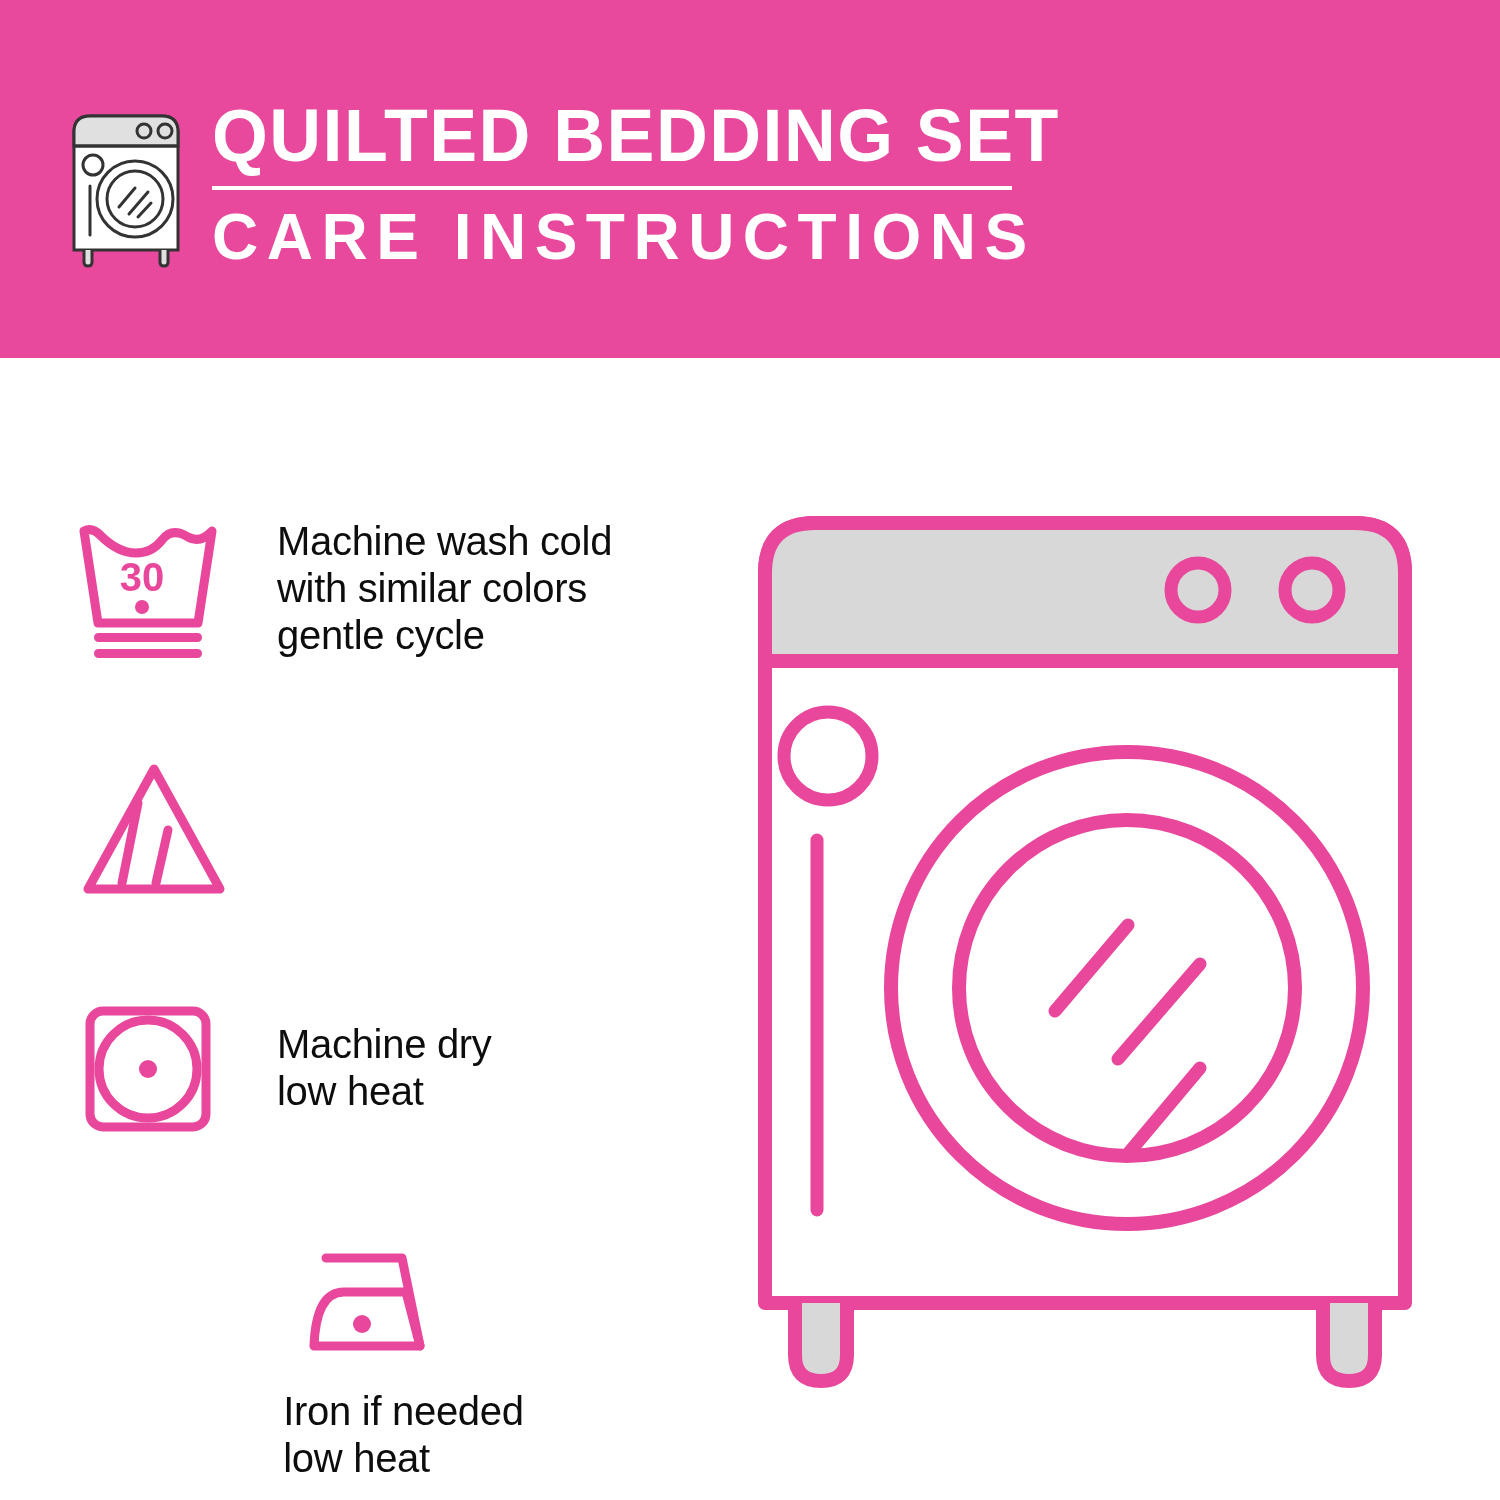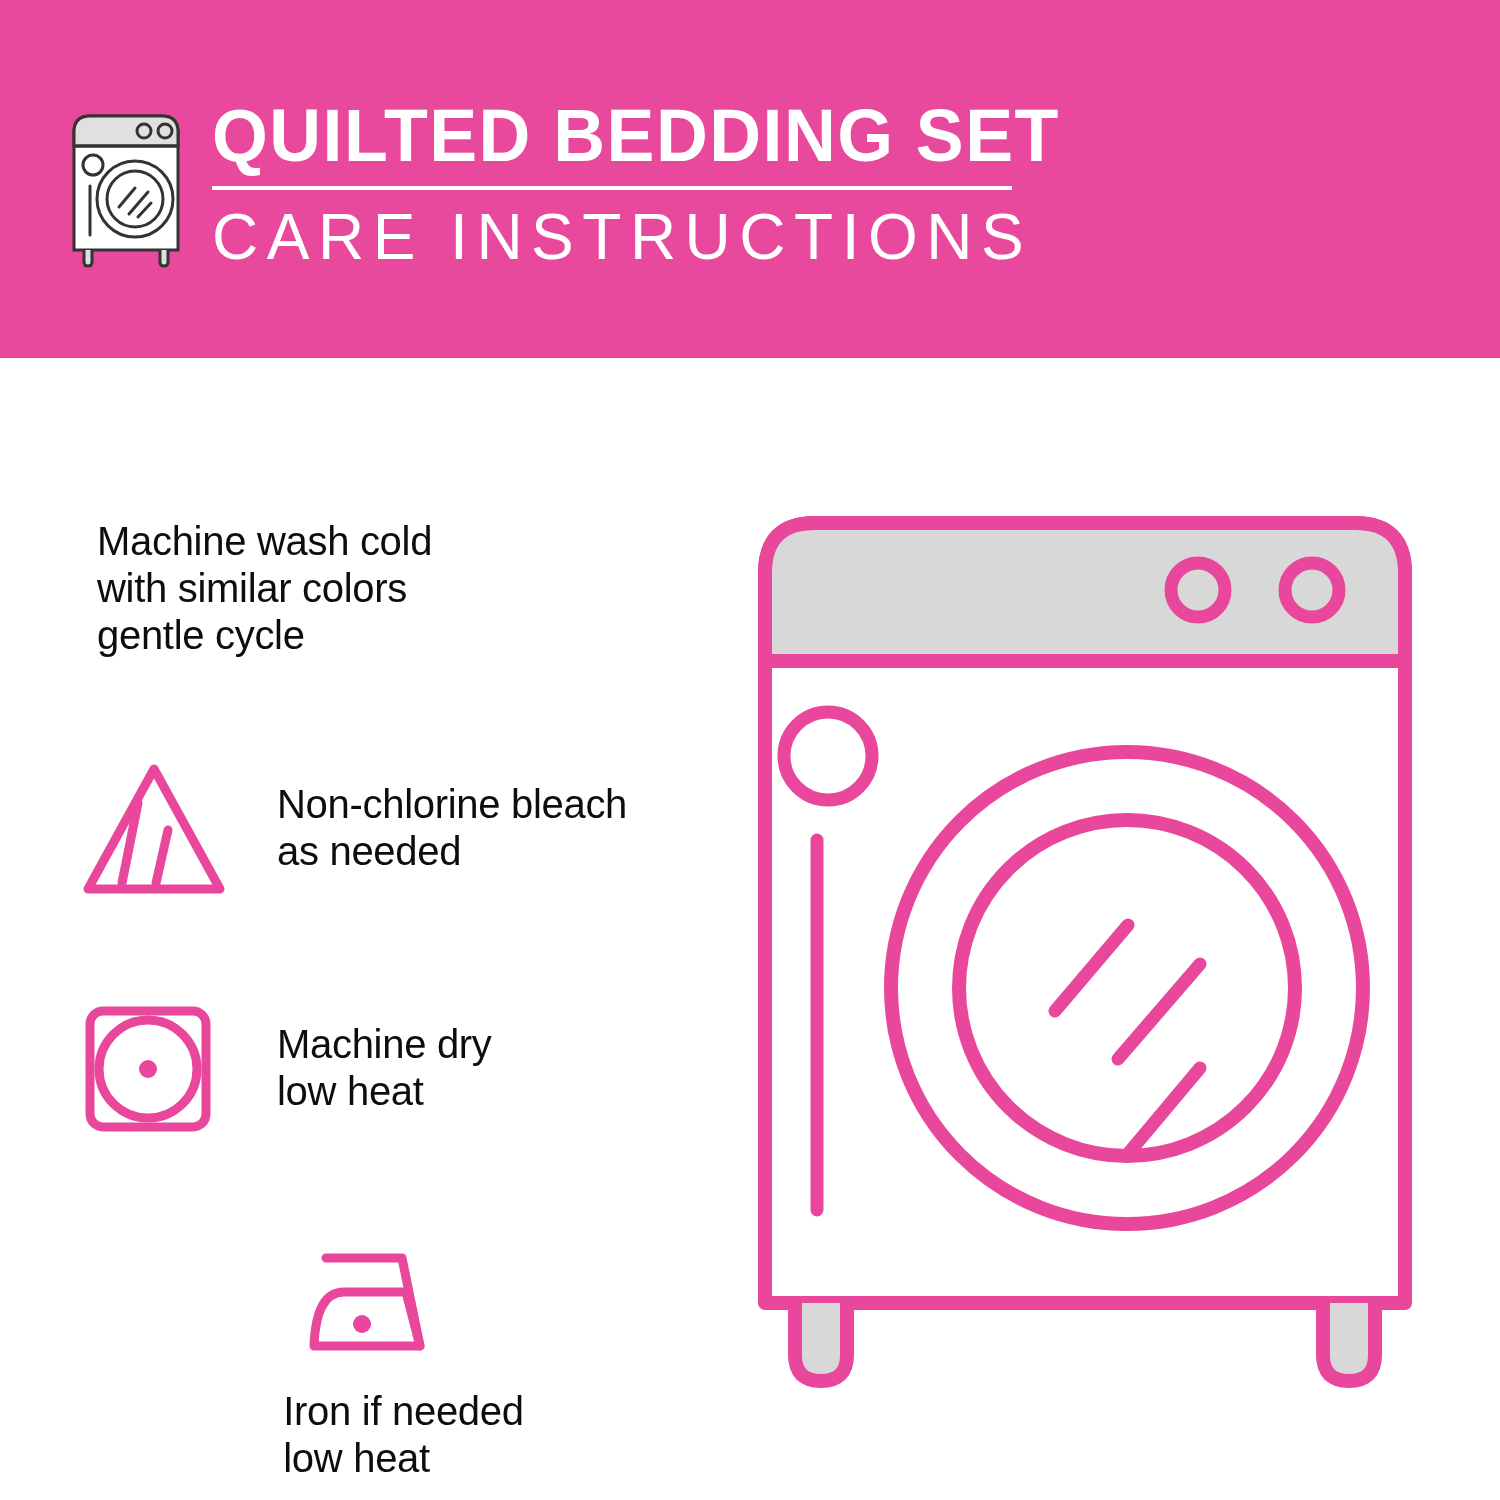--- a/index.html
+++ b/index.html
@@ -56,21 +56,21 @@
   }
   .title-rule {
     width: 800px;
     height: 4px;
     background: #ffffff;
     margin-top: 10px;
     margin-bottom: 12px;
   }
   .title-sub {
     font-family: "Liberation Sans", sans-serif;
-    font-weight: 400;
+    font-weight: 700;
     font-size: 64px;
     line-height: 70px;
     color: #ffffff;
     letter-spacing: 8.5px;
     white-space: nowrap;
   }
 
   
   .main {
     position: absolute;
@@ -164,35 +164,47 @@
     </div>
 
   </div>
 </div>
 
 <div class="main">
 
   <div class="care-list">
 
     <div class="care-row">
+      <div class="care-sym">
+        <svg viewBox="0 0 170 150" width="170" height="150">
+
+          <path d="M14 18 Q22 14 30 22 Q48 40 66 40 Q82 40 92 27 Q102 14 118 24 Q130 31 142 18
+                   L128 110 L28 110 Z" fill="none" stroke="#e8479b" stroke-width="9" stroke-linejoin="round" stroke-linecap="round"></path>
+
+          <text x="72" y="78" font-family="'Liberation Sans', sans-serif" font-size="40" font-weight="700" fill="#e8479b" text-anchor="middle">30</text>
+
+          <circle cx="72" cy="94" r="7" fill="#e8479b"></circle>
+
+          <rect x="24" y="120" width="108" height="9" rx="4.5" fill="#e8479b"></rect>
+          <rect x="24" y="136" width="108" height="9" rx="4.5" fill="#e8479b"></rect>
+        </svg>
+      </div>
       <div class="care-text">Machine wash cold
 with similar colors
 gentle cycle</div>
     </div>
 
     <div class="care-row">
       <div class="care-sym">
         <svg viewBox="0 0 170 150" width="170" height="150">
           <path d="M84 16 L150 136 L18 136 Z" fill="none" stroke="#e8479b" stroke-width="9" stroke-linejoin="round"></path>
           <line x1="68" y1="50" x2="52" y2="130" stroke="#e8479b" stroke-width="9" stroke-linecap="round"></line>
           <line x1="98" y1="77" x2="86" y2="130" stroke="#e8479b" stroke-width="9" stroke-linecap="round"></line>
         </svg>
       </div>
-      <div class="care-text">Non-chlorine bleach
-as needed</div>
     </div>
 
     <div class="care-row">
       <div class="care-sym">
         <svg viewBox="0 0 170 150" width="170" height="150">
           <rect x="20" y="18" width="116" height="116" rx="13" ry="13" fill="none" stroke="#e8479b" stroke-width="9"></rect>
           <circle cx="78" cy="76" r="49" fill="none" stroke="#e8479b" stroke-width="9"></circle>
           <circle cx="78" cy="76" r="9" fill="#e8479b"></circle>
         </svg>
       </div>

